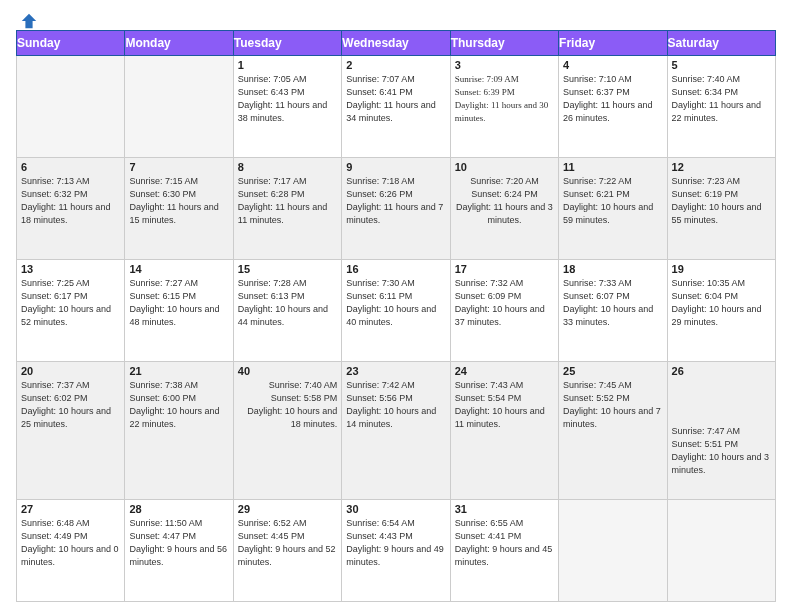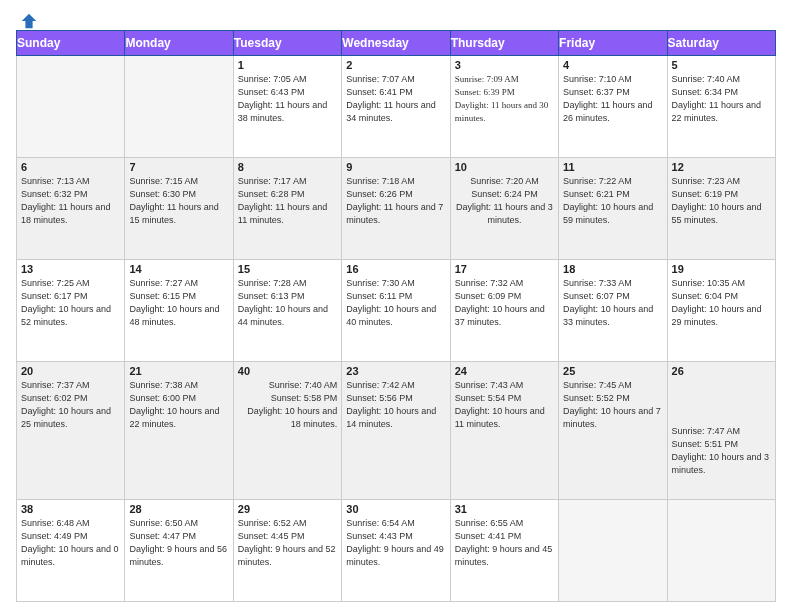--- a/index.html
+++ b/index.html
@@ -303,28 +303,28 @@
           </td>
           <td>
             <span class="day-number">26</span>
             <div class="day-info" style="white-space: pre-line; margin-top: 48px;">Sunrise: 7:47 AM
 Sunset: 5:51 PM
 Daylight: 10 hours and 3 minutes.</div>
           </td>
         </tr>
         <tr>
           <td>
-            <span class="day-number">38</span>
+            <span class="day-number">27</span>
             <div class="day-info" style="white-space: pre-line;">Sunrise: 6:48 AM
 Sunset: 4:49 PM
 Daylight: 10 hours and 0 minutes.</div>
           </td>
           <td>
             <span class="day-number">28</span>
-            <div class="day-info" style="white-space: pre-line;">Sunrise: 6:50 AM
+            <div class="day-info" style="white-space: pre-line;">Sunrise: 11:50 AM
 Sunset: 4:47 PM
 Daylight: 9 hours and 56 minutes.</div>
           </td>
           <td>
             <span class="day-number">29</span>
             <div class="day-info" style="white-space: pre-line;">Sunrise: 6:52 AM
 Sunset: 4:45 PM
 Daylight: 9 hours and 52 minutes.</div>
           </td>
           <td>

